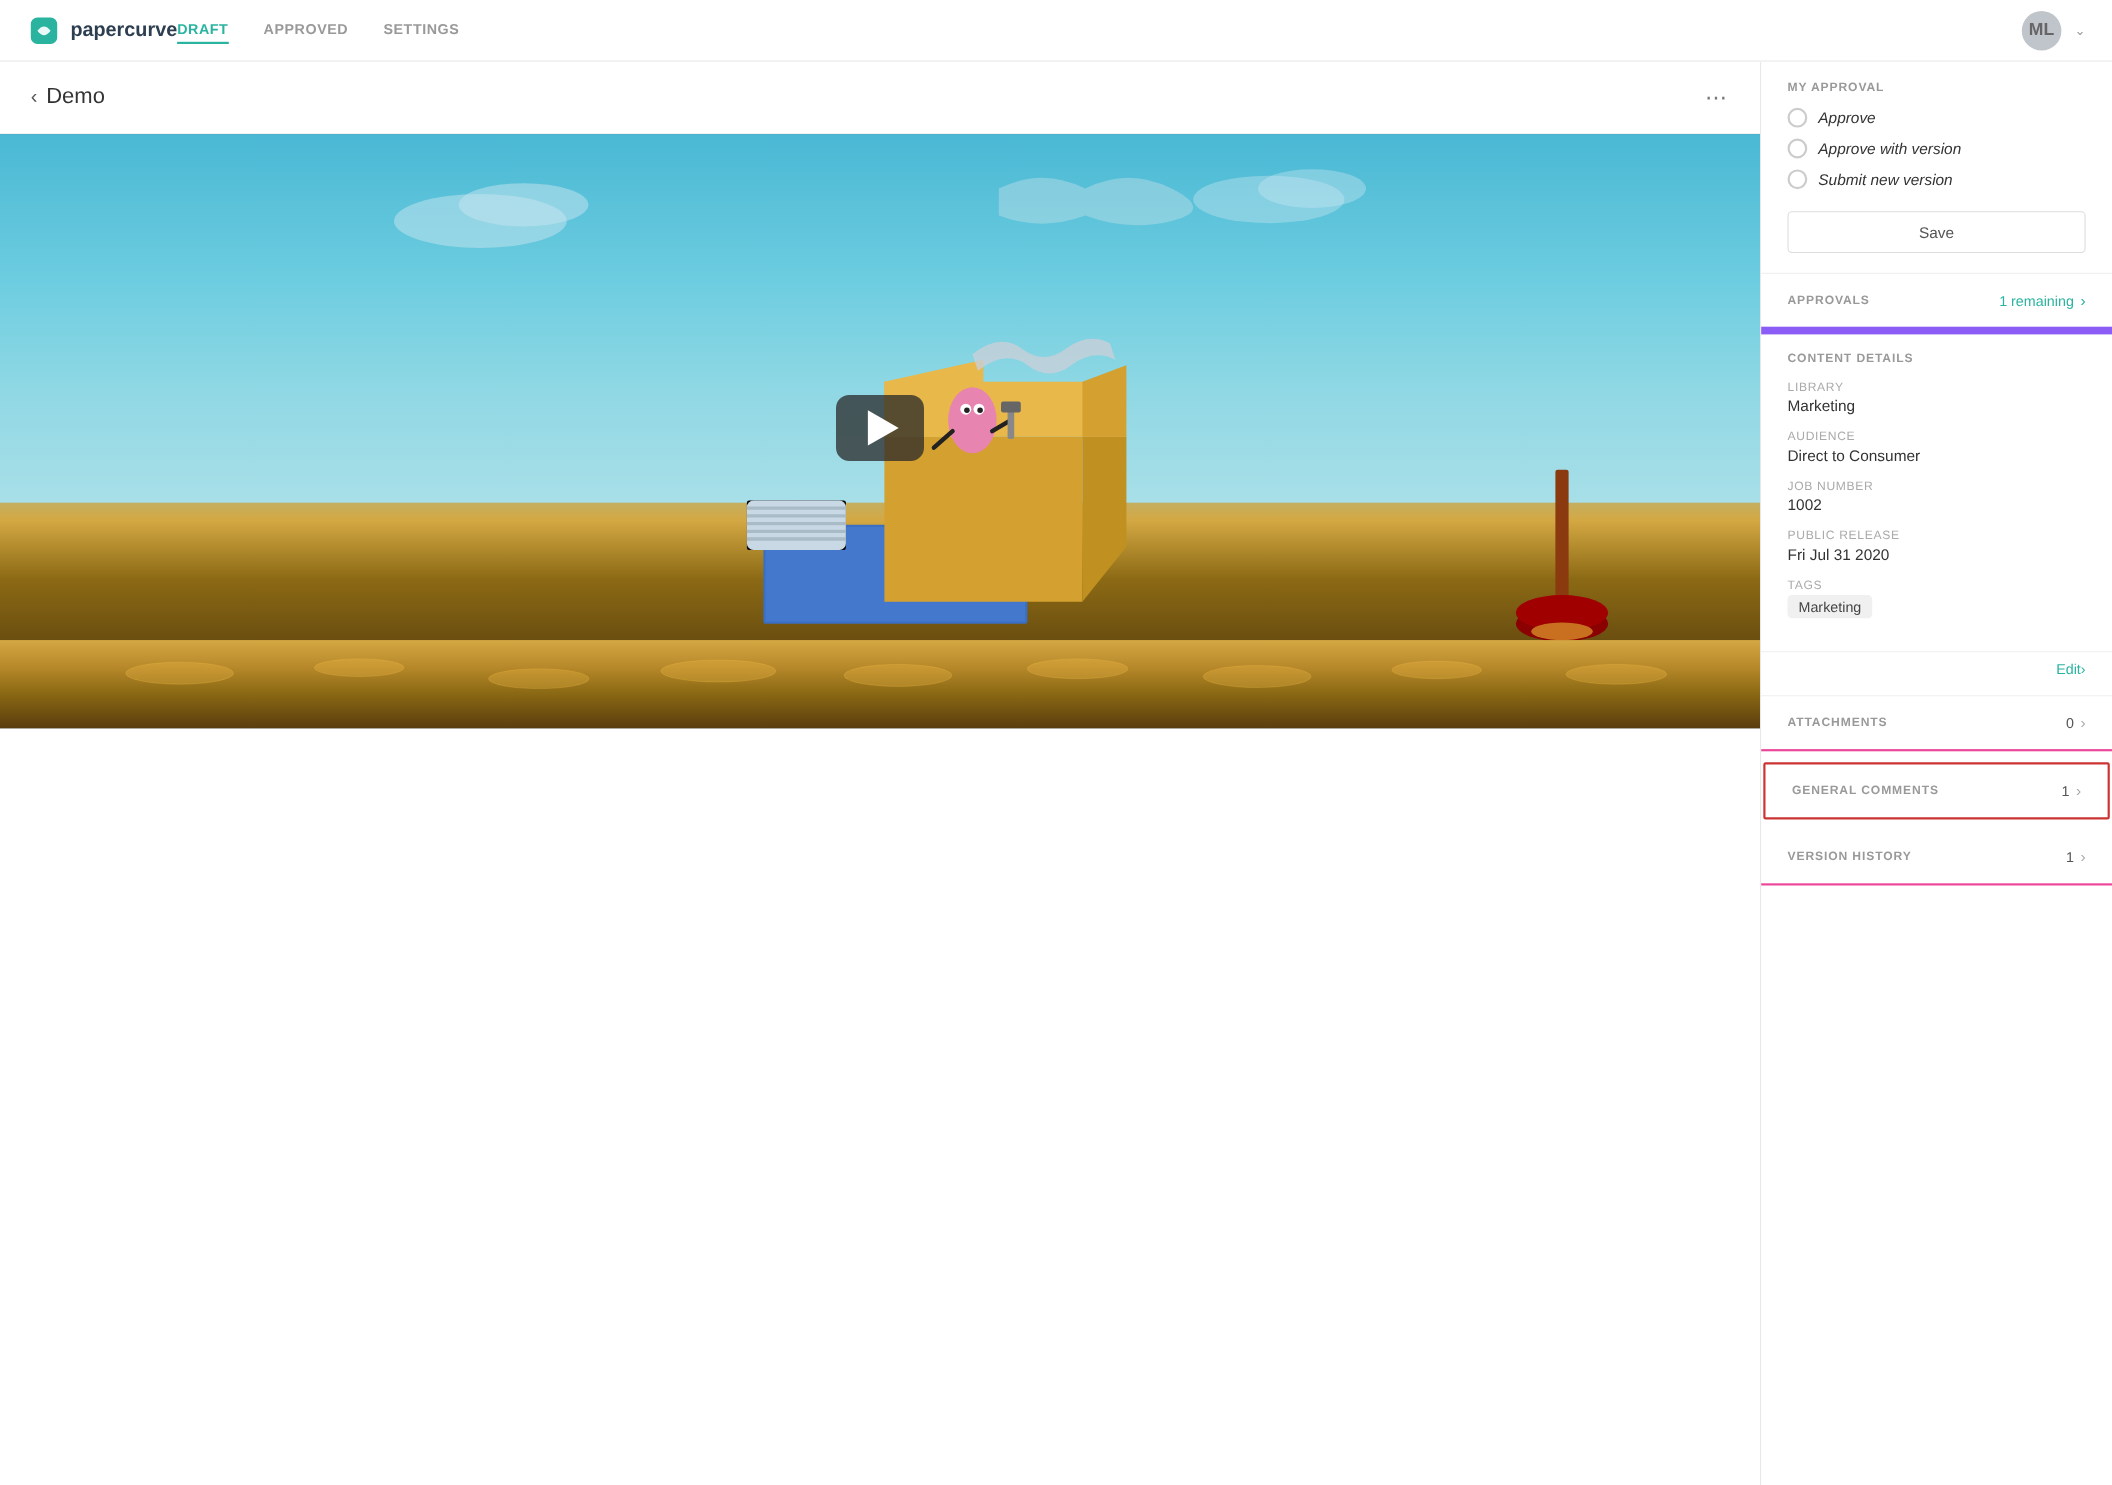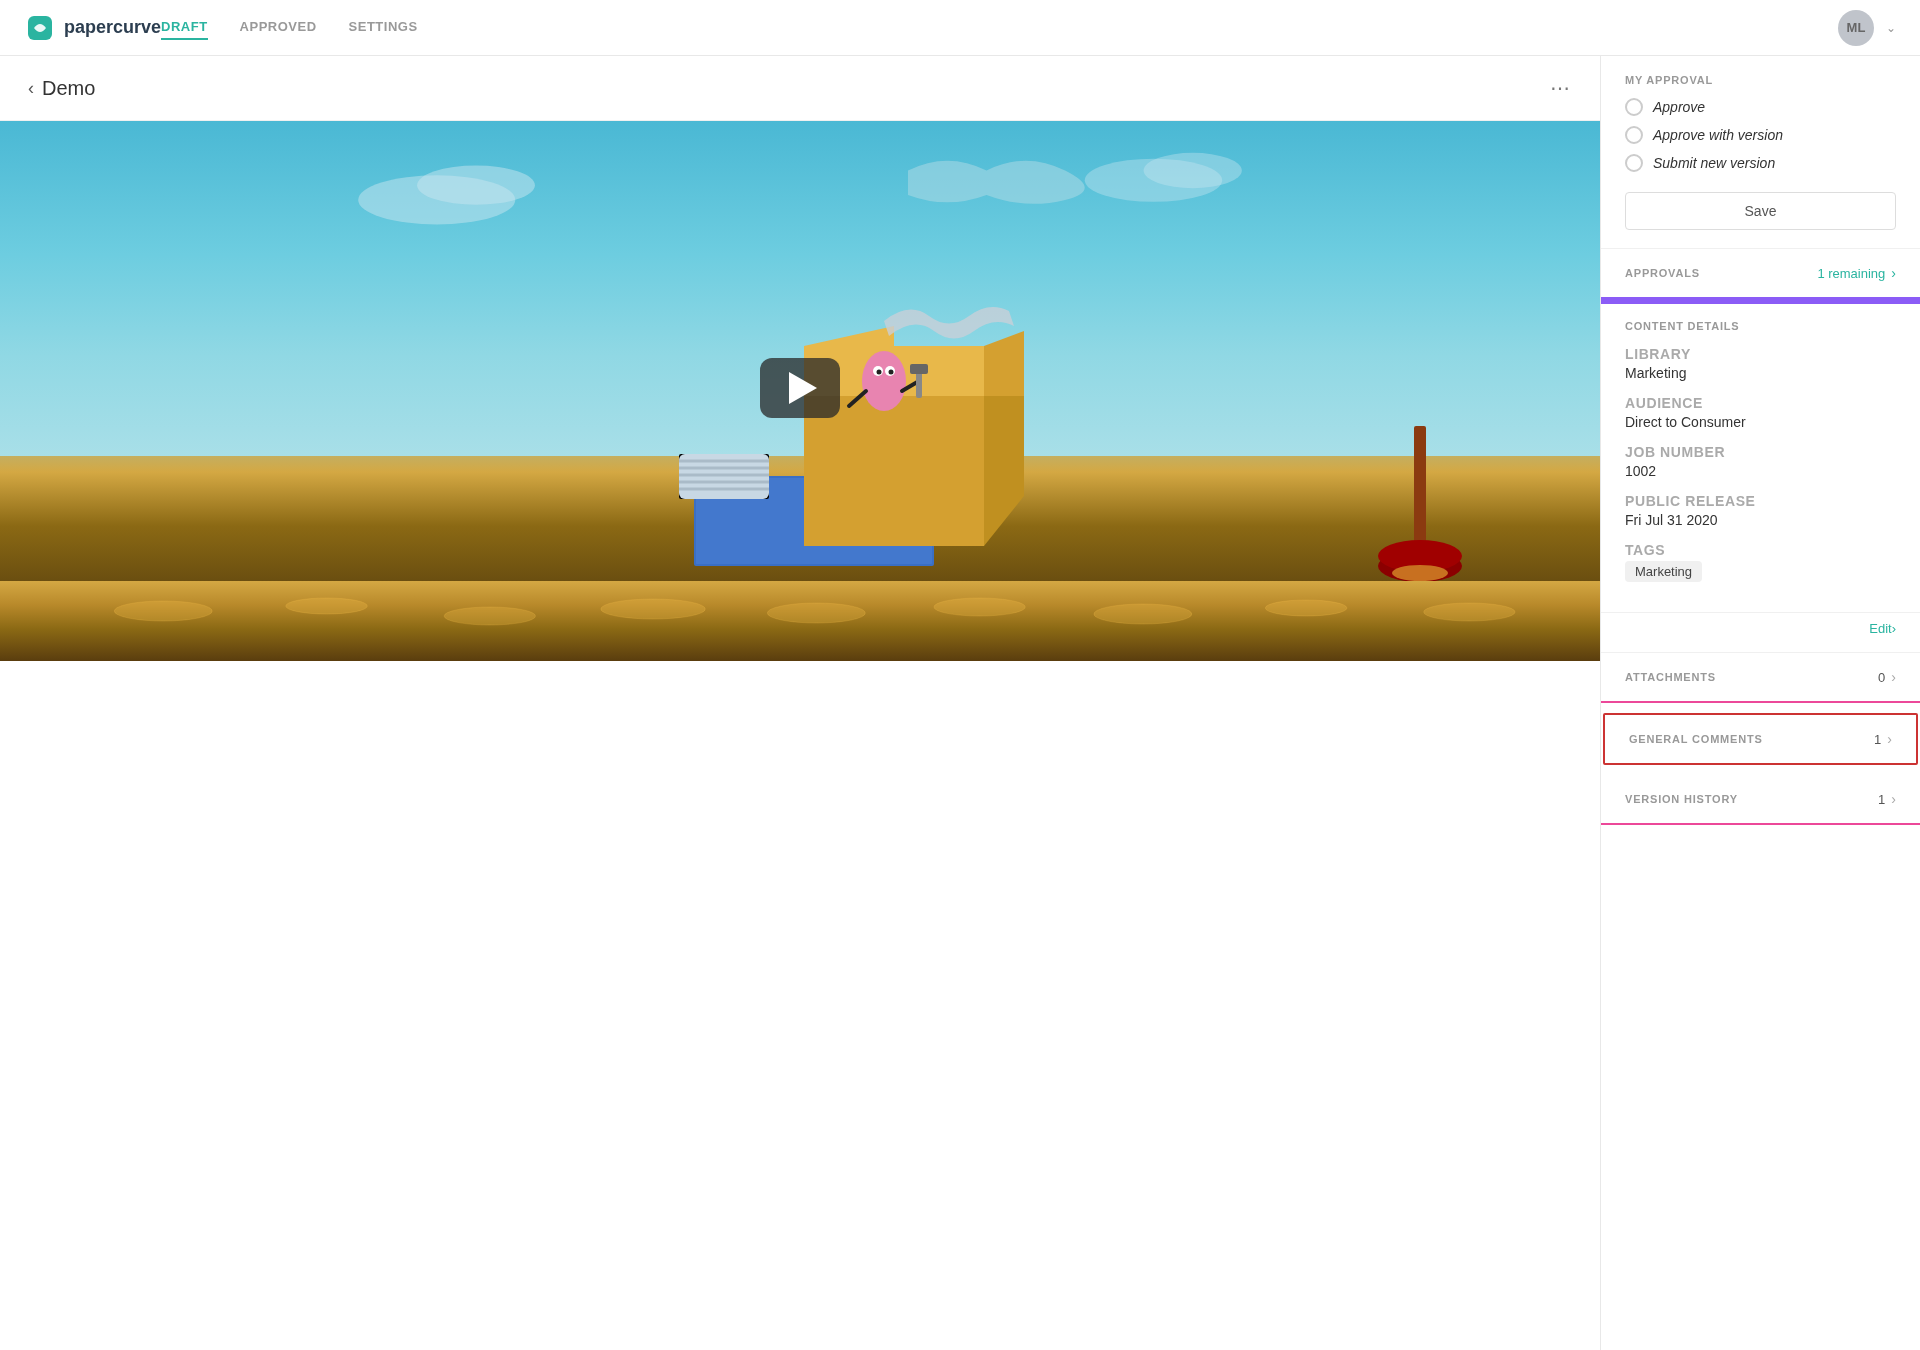--- a/index.html
+++ b/index.html
@@ -47,21 +47,21 @@
       gap: 12px;
     }
     .avatar {
       width: 36px;
       height: 36px;
       border-radius: 50%;
       background: #c0c4cb;
       display: flex;
       align-items: center;
       justify-content: center;
-      font-size: 13px;
+      font-size: 16px;
       font-weight: 600;
       color: #666;
     }
     .chevron-down {
       color: #999;
       font-size: 12px;
       cursor: pointer;
     }
 
     
@@ -274,22 +274,22 @@
       font-weight: 700;
       letter-spacing: 0.8px;
       color: #999;
       text-transform: uppercase;
       margin-bottom: 14px;
     }
     .detail-item {
       margin-bottom: 14px;
     }
     .detail-key {
-      font-size: 14px;
-      font-weight: 700;
+      font-size: 11px;
+      font-weight: 400;
       letter-spacing: 0.6px;
       color: #aaa;
       text-transform: uppercase;
       margin-bottom: 3px;
     }
     .detail-value {
       font-size: 14px;
       color: #333;
     }
     .tag-badge {

